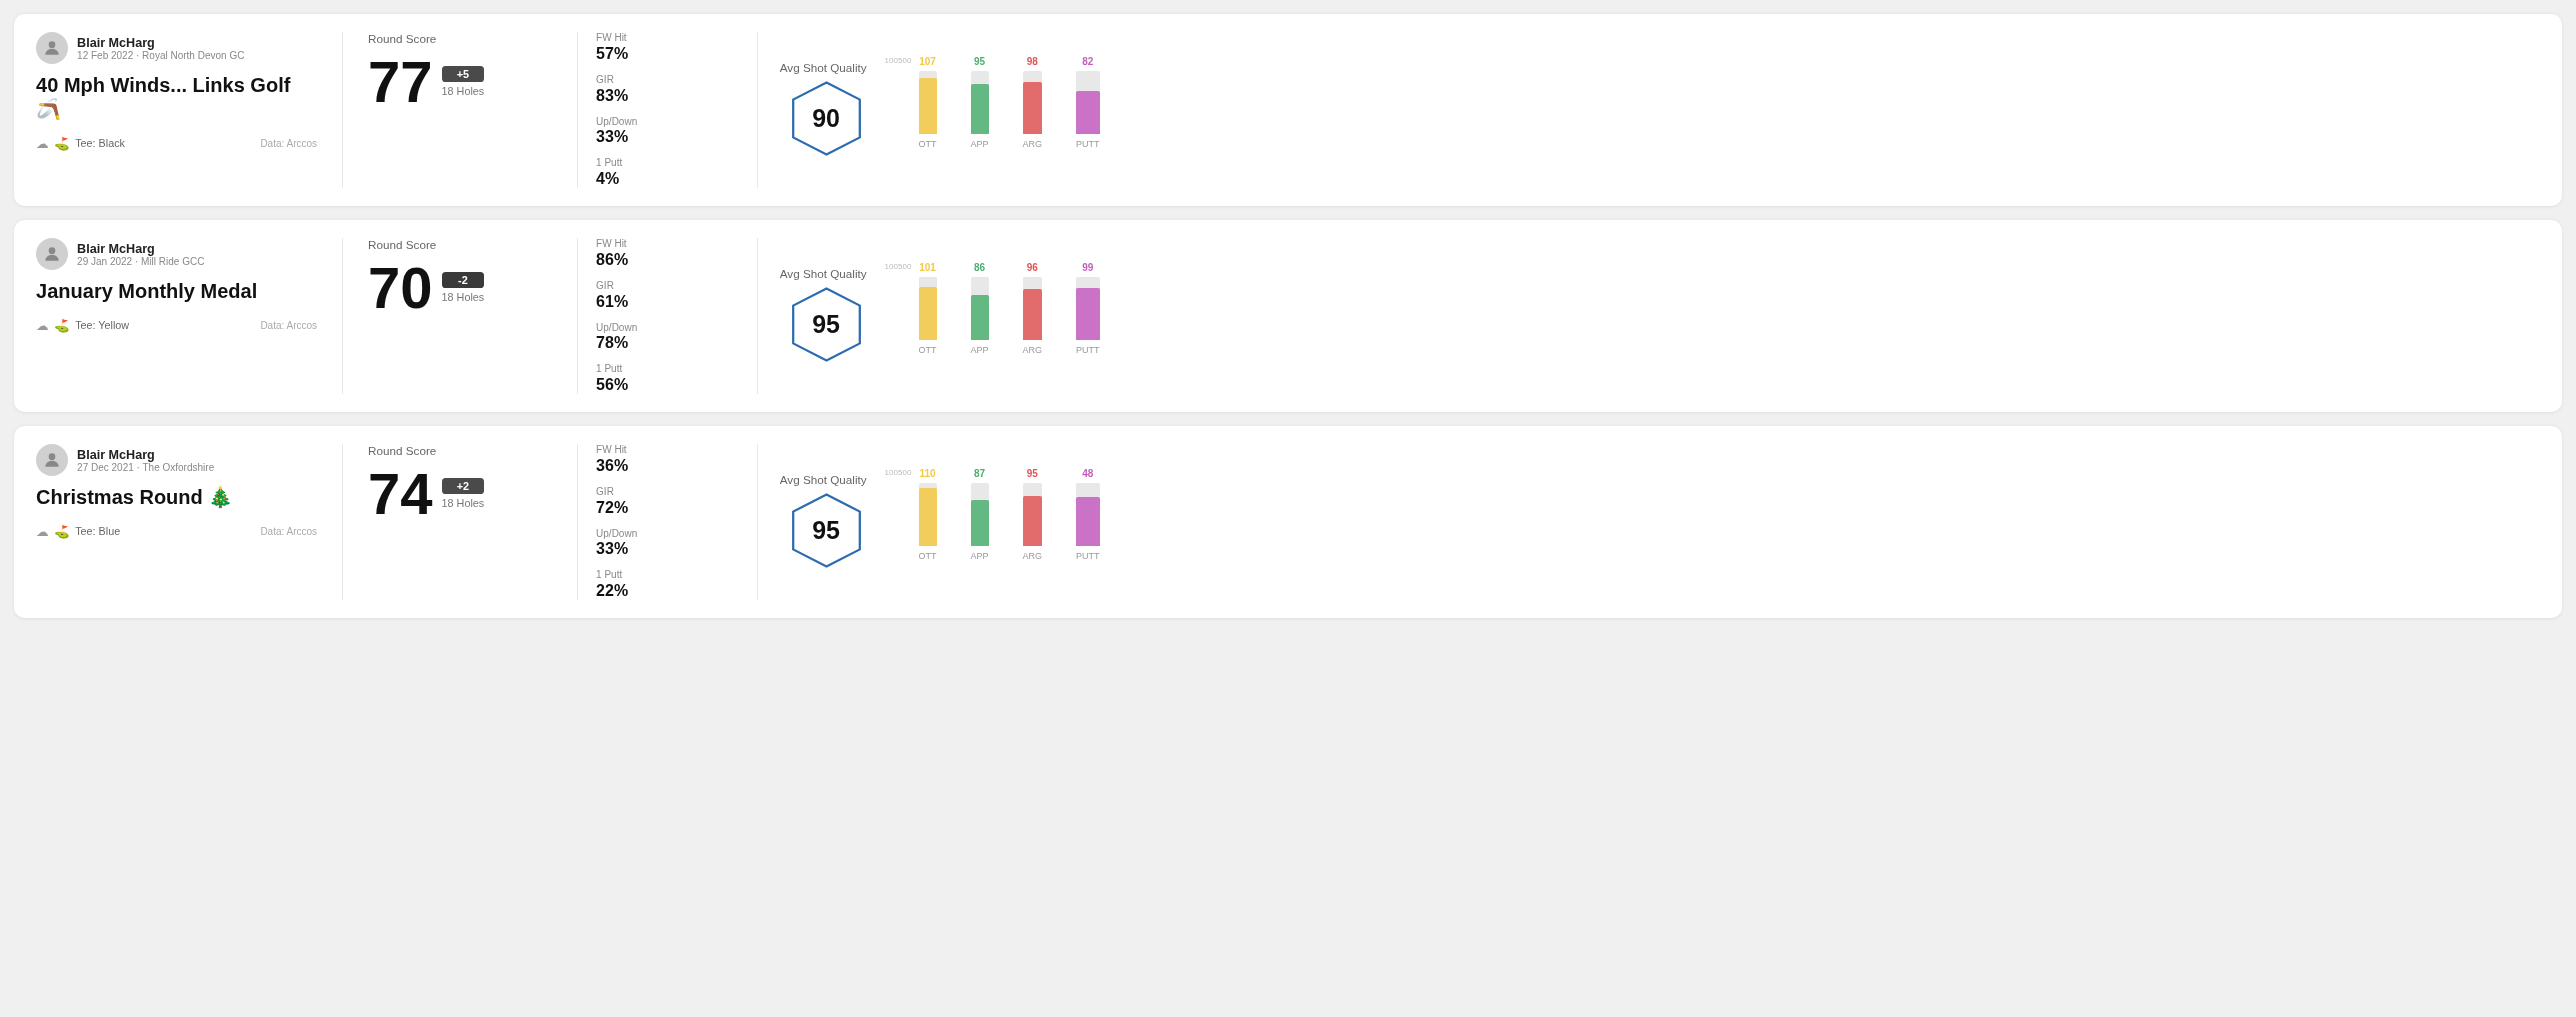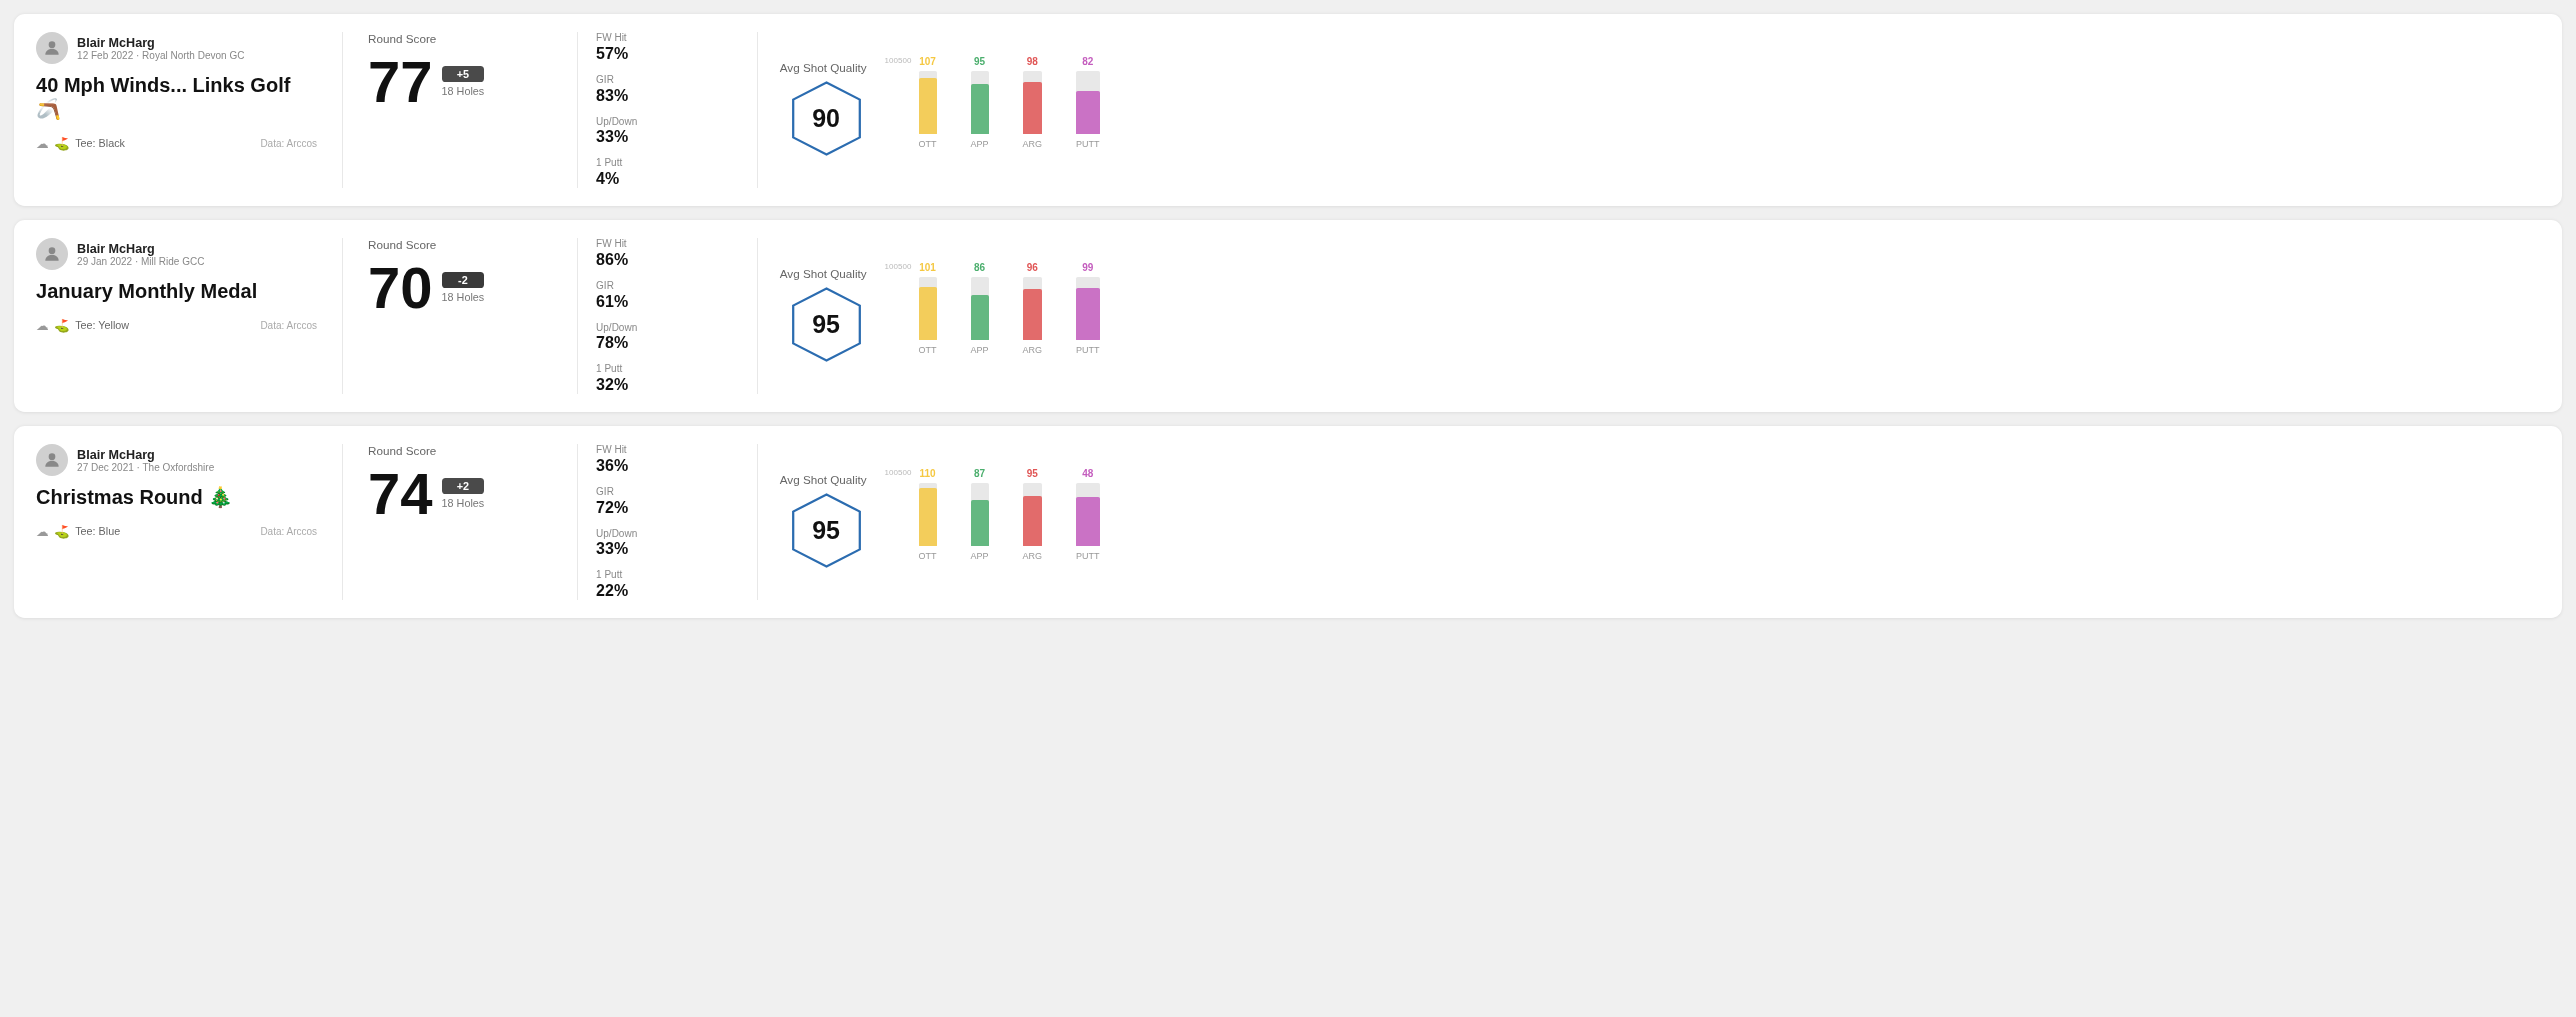--- a/index.html
+++ b/index.html
@@ -422,21 +422,21 @@
           <div class="stat-item">
             <div class="stat-label">GIR</div>
             <div class="stat-value">61%</div>
           </div>
           <div class="stat-item">
             <div class="stat-label">Up/Down</div>
             <div class="stat-value">78%</div>
           </div>
           <div class="stat-item">
             <div class="stat-label">1 Putt</div>
-            <div class="stat-value">32%</div>
+            <div class="stat-value">56%</div>
           </div>
         </div>
       </div>
 
       <div class="right-section">
         <div class="quality-section">
           <div class="quality-label">Avg Shot Quality</div>
           <div class="hexagon-container">
             <svg viewBox="0 0 90 90" xmlns="http://www.w3.org/2000/svg">
               <polygon points="45,5 82,24 82,66 45,85 8,66 8,24" fill="none" stroke="#2b6cb0" stroke-width="2.5"></polygon>

